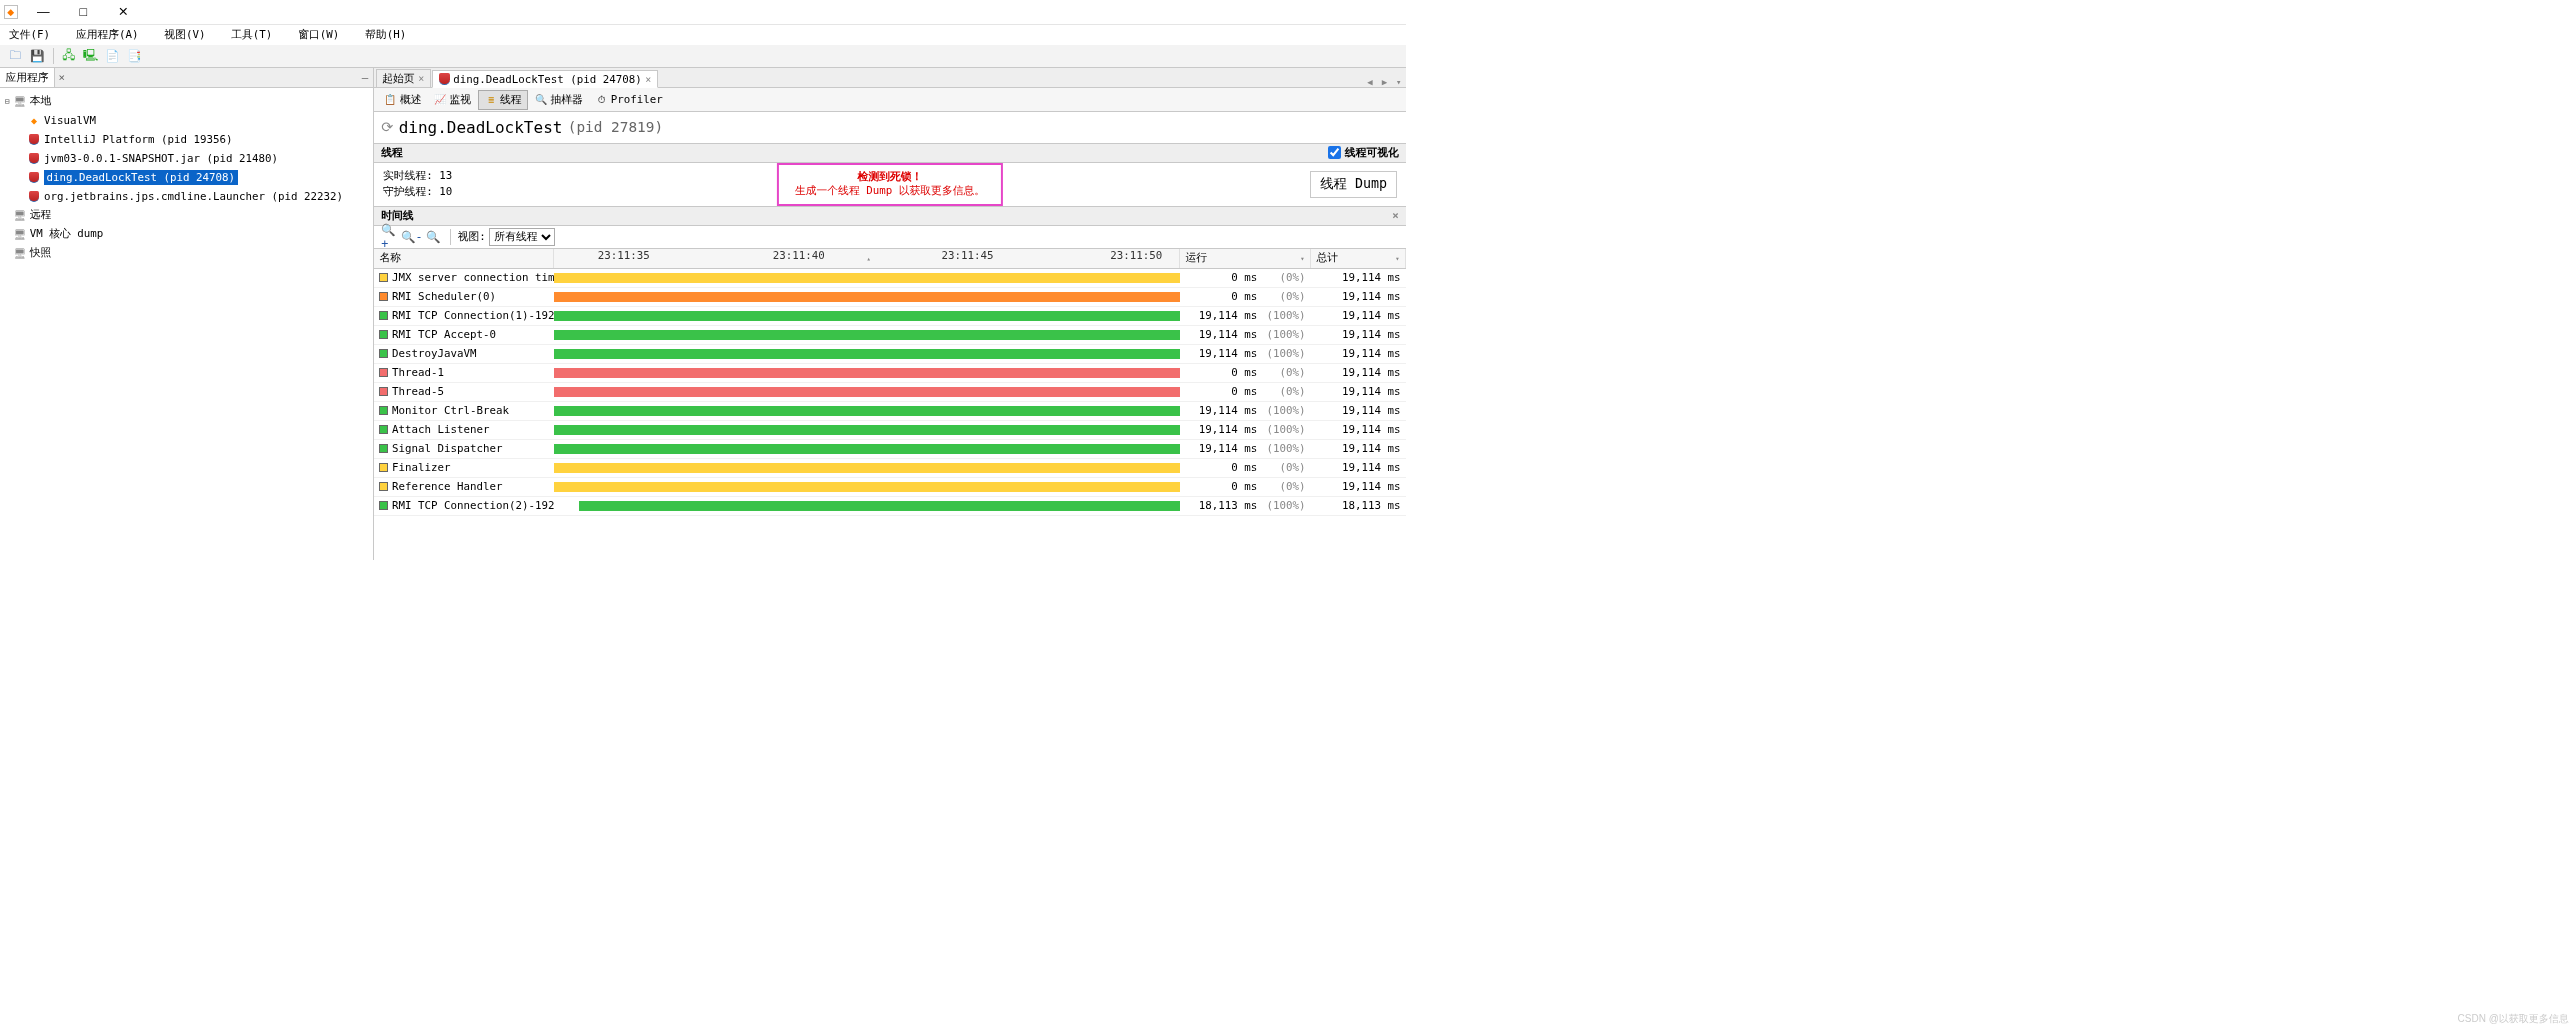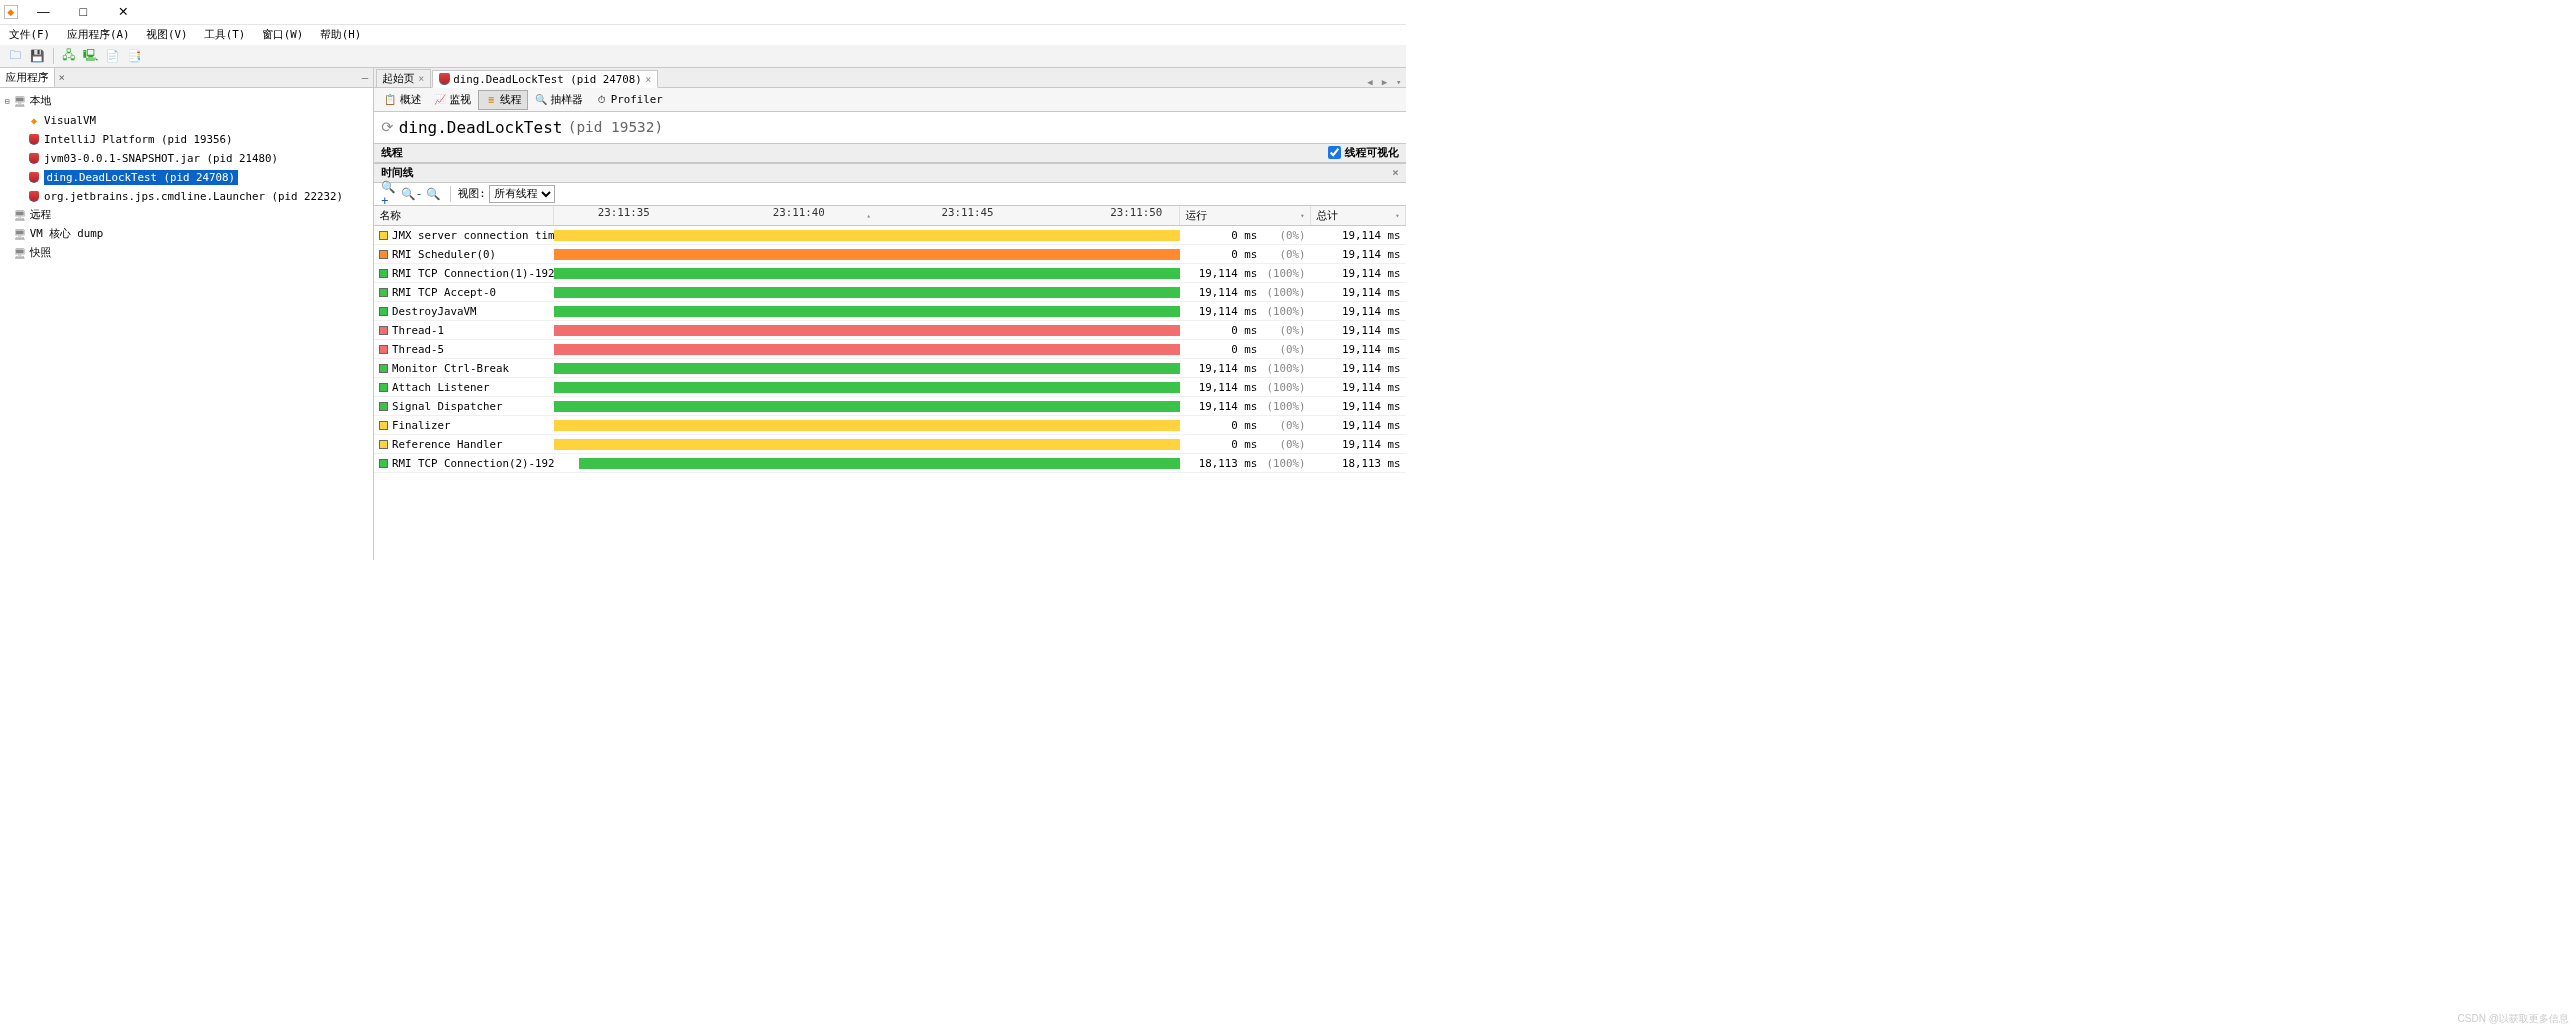--- a/index.html
+++ b/index.html
@@ -31,21 +31,21 @@
 .titlebar .winbtn {
   width: 40px; height: 23.4px;
   display: flex; align-items: center; justify-content: center;
   font-size: 12.6px;
 }
 .menubar {
   height: 20px;
   display: flex;
   align-items: center;
   padding: 0 3.6px;
-  gap: 6px;
+  gap: 15px;
 }
 .menubar .menuitem { padding: 1.8px 5.4px; font-family: "SimSun", monospace; }
 .toolbar {
   height: 23.4px;
   display: flex;
   align-items: center;
   padding: 1.8px 5.4px;
   gap: 1.8px;
   border-bottom: 0.9px solid #c8c8c8;
   background: #f3f3f3;
@@ -417,30 +417,43 @@
         </div>
       <div class="sbtn">
           <span class="sicon">⏱</span>
           <span>Profiler</span>
         </div>
     </div>
 
     <div class="page-title">
       <span class="refico">⟳</span>
       <span class="ptmain">ding.DeadLockTest</span>
-      <span class="ptsub">(pid 19532)</span>
+      <span class="ptsub">(pid 27819)</span>
     </div>
 
     <div class="section-hdr">
       <span>线程</span>
       <span class="spacer"></span>
       <input type="checkbox" class="chk" checked="" style="">
       <span>线程可视化</span>
     </div>
 
+    <div class="threads-info">
+      <div class="tinfo">
+        <div><span>实时线程:</span> <span>13</span></div>
+        <div><span>守护线程:</span> <span>10</span></div>
+      </div>
+      <div class="deadlock">
+        <div class="dl1">检测到死锁！</div>
+        <div>生成一个线程 Dump 以获取更多信息。</div>
+      </div>
+      <div class="dump-btn-wrap">
+        <button class="dump-btn">线程 Dump</button>
+      </div>
+    </div>
 
     <div class="section-hdr">
       <span>时间线</span>
       <span class="spacer"></span>
       <span style="color:#888;">×</span>
     </div>
 
     <div class="timeline-tools">
       <div class="zbtn">🔍+</div>
       <div class="zbtn">🔍-</div>

